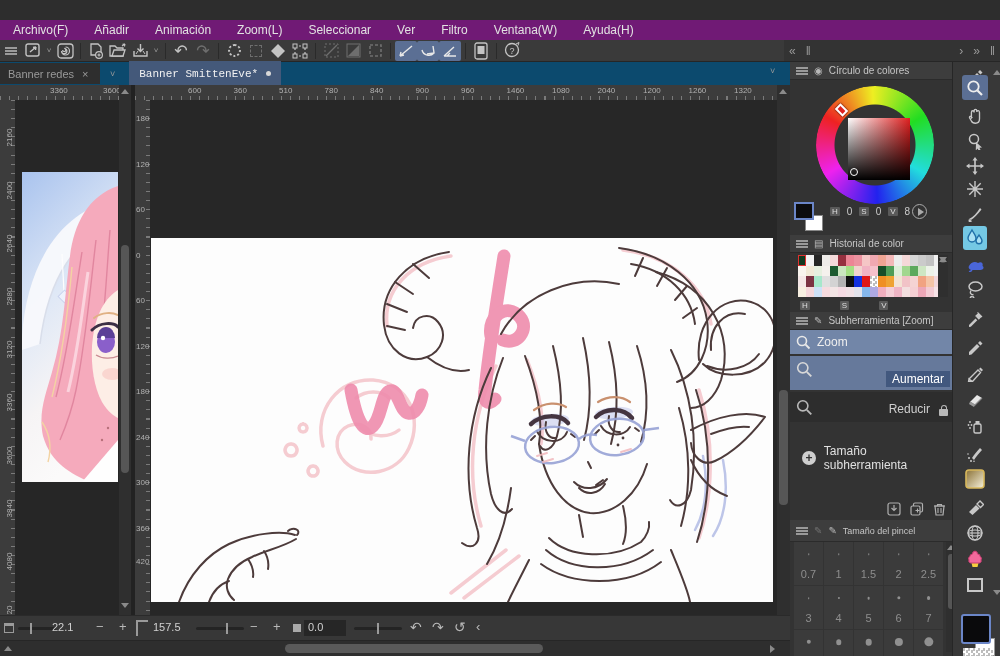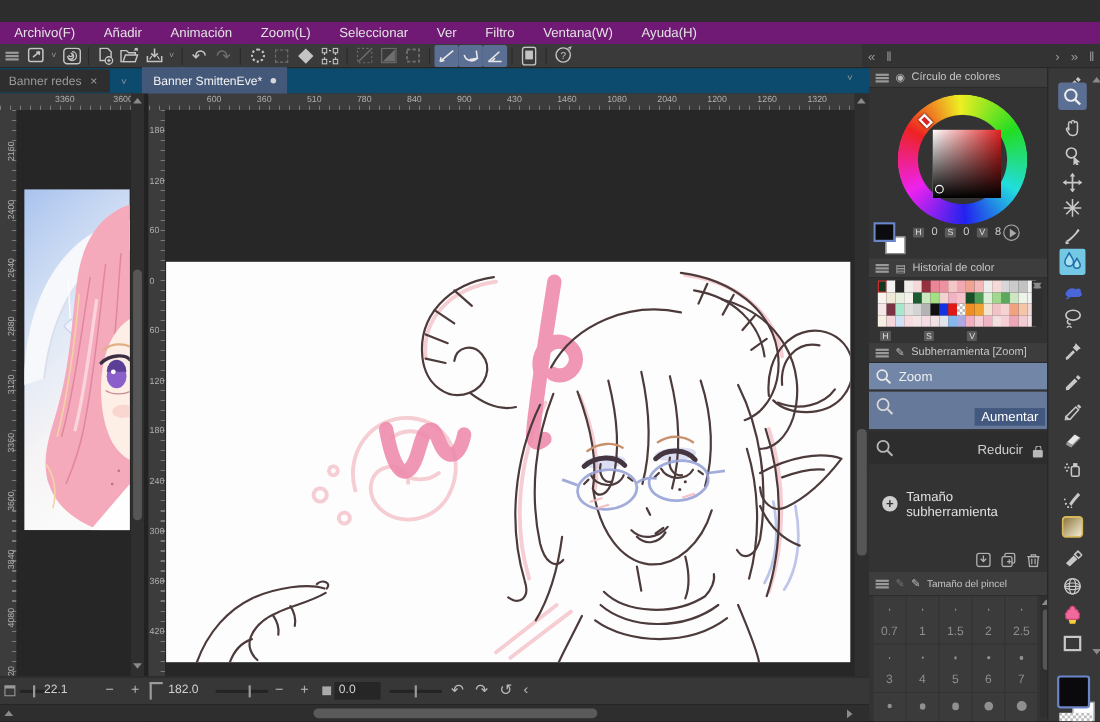--- a/index.html
+++ b/index.html
@@ -22,21 +22,21 @@
   .tb-sep { width:1px; height:16px; background:#2a2a2a; margin:0 4px; flex:0 0 auto; }
   .caret { font-size:8px; color:#9a9a9a; width:10px; text-align:center; flex:0 0 auto; }
   #right-topbar { left:784px; top:40px; width:216px; height:22px; background:#333; border-bottom:1px solid #262626;
                   display:flex; align-items:center; font-size:12px; color:#9a9a9a; }
   #right-topbar span { padding:0 5px; }
 
   
   #tabbar { left:0; top:62px; width:790px; height:23px; background:#0c4a6e; display:flex; align-items:center; }
   .tab { height:21px; display:flex; align-items:center; font-size:11px; padding:0 8px; gap:8px; }
   .tab.inactive { width:100px; background:#2e2e2e; color:#9a9a9a; }
-  .tab.active { background:#44597a; color:#f2f2f2; margin-left:14px; padding:13px 10px; }
+  .tab.active { background:#44597a; color:#f2f2f2; margin-left:14px; padding:13px 10px;font-family:Liberation Mono, monospace; }
   .tab-close { color:#9a9a9a; font-size:11px; }
   .mod-dot { width:5px; height:5px; border-radius:50%; background:#d8d8d8; }
   .tab-caret { color:#9a9a9a; font-size:9px; margin-left:10px; }
   #tab-list-caret { left:770px; top:66px; font-size:9px; color:#9a9a9a; }
 
   
   .ruler { background:#3c3c3c; overflow:hidden; }
   .ruler-h { background-image:repeating-linear-gradient(90deg,#7a7a7a 0,#7a7a7a 1px,transparent 1px,transparent 9.1px); background-size:100% 4px; background-position:0 100%; background-repeat:no-repeat; }
   .ruler-v { background-image:repeating-linear-gradient(180deg,#7a7a7a 0,#7a7a7a 1px,transparent 1px,transparent 9.1px); background-size:4px 100%; background-position:100% 0; background-repeat:no-repeat; }
   .rlabel { position:absolute; font-size:8px; color:#b0b0b0; white-space:nowrap; }
@@ -359,40 +359,40 @@
   </div>
   <div id="pane-divider" class="abs"></div>
 
   <div id="mp-hruler" class="abs ruler ruler-h">
       <span class="rlabel" style="left: 53px; top: 1px;">600</span>
       <span class="rlabel" style="left: 98.5px; top: 1px;">360</span>
       <span class="rlabel" style="left: 144px; top: 1px;">510</span>
       <span class="rlabel" style="left: 189.5px; top: 1px;">780</span>
       <span class="rlabel" style="left: 235px; top: 1px;">840</span>
       <span class="rlabel" style="left: 280.5px; top: 1px;">900</span>
-      <span class="rlabel" style="left: 326px; top: 1px;">430</span>
+      <span class="rlabel" style="left: 326px; top: 1px;">960</span>
       <span class="rlabel" style="left: 371.5px; top: 1px;">1460</span>
       <span class="rlabel" style="left: 417px; top: 1px;">1080</span>
       <span class="rlabel" style="left: 462.5px; top: 1px;">2040</span>
       <span class="rlabel" style="left: 508px; top: 1px;">1200</span>
       <span class="rlabel" style="left: 553.5px; top: 1px;">1260</span>
       <span class="rlabel" style="left: 599px; top: 1px;">1320</span>
     </div>
   <div id="mp-vruler" class="abs ruler ruler-v">
       <span class="rlabel" style="top: 14px; left: 1px;">180</span>
       <span class="rlabel" style="top: 59.5px; left: 1px;">120</span>
       <span class="rlabel" style="top: 105px; left: 1px;">60</span>
       <span class="rlabel" style="top: 150.5px; left: 1px;">0</span>
       <span class="rlabel" style="top: 196px; left: 1px;">60</span>
       <span class="rlabel" style="top: 241.5px; left: 1px;">120</span>
       <span class="rlabel" style="top: 287px; left: 1px;">180</span>
       <span class="rlabel" style="top: 332.5px; left: 1px;">240</span>
       <span class="rlabel" style="top: 378px; left: 1px;">300</span>
       <span class="rlabel" style="top: 423.5px; left: 1px;">360</span>
-      <span class="rlabel" style="top: 469px; left: 1px; text-align: center;">420</span>
+      <span class="rlabel" style="top: 457px; left: 1px; text-align: center;">420</span>
       <span class="rlabel" style="top: 514.5px; left: 1px;">480</span>
     </div>
   <div id="mp-canvas" class="abs">
     <div id="mp-white" class="abs">
       <svg viewBox="0 0 622 364" width="622" height="364">
 
         <g stroke="#f3bcc3" stroke-width="3.5" fill="none" opacity="0.75" stroke-linecap="round">
           <path d="M300 18 C258 24 232 52 236 88"></path>
           <path d="M472 12 C520 18 554 48 560 86"></path>
           <path d="M345 128 C320 178 315 238 330 288"></path>
@@ -495,25 +495,25 @@
     <div class="scroll-arrow tri-up" style="position:absolute;left:2px;top:4px"></div>
     <div id="mp-thumb" class="abs"></div>
     <div class="scroll-arrow tri-down" style="position:absolute;left:2px;top:534px"></div>
   </div>
 
   <div id="statusrow" class="abs">
     <div style="position:absolute;left:4px;top:7px;width:10px;height:10px;border:1px solid #9a9a9a;border-top-width:3px"></div>
     <div class="slider" style="left:18px;width:38px">
         <i style="left:12px"></i>
       </div>
-    <span class="val" style="left:40px">22.1</span>
+    <span class="val" style="left:52px">22.1</span>
     <span class="sbtn" style="left:96px">−</span>
     <span class="sbtn" style="left:119px">+</span>
     <div style="position:absolute;left:136px;top:4px;width:12px;height:16px;border-left:2px solid #9a9a9a;border-top:2px solid #9a9a9a"></div>
-    <span class="val" style="left:153px">182.0</span>
+    <span class="val" style="left:153px">157.5</span>
     <div class="slider" style="left:196px;width:48px">
         <i style="left:30px"></i>
       </div>
     <span class="sbtn" style="left:250px">−</span>
     <span class="sbtn" style="left:273px">+</span>
     <div style="position:absolute;left:293px;top:8px;width:8px;height:8px;background:#aaa"></div>
     <div id="rot-box"><span>0.0</span></div>
     <div class="slider" style="left:354px;width:48px">
         <i style="left:23px"></i>
       </div>

